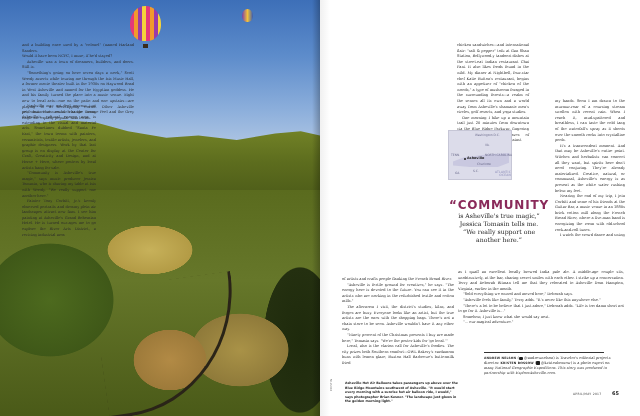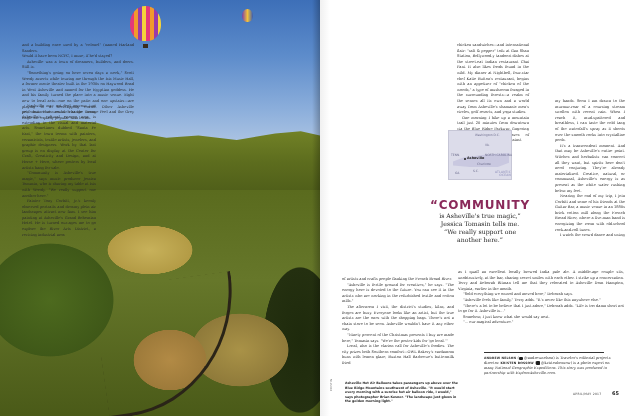--- a/index.html
+++ b/index.html
@@ -75,21 +75,21 @@
     position: absolute; left: 4px; top: 22px; width: 56px; height: 14px;
     background: #c9c8e0; clip-path: polygon(0 60%, 20% 30%, 60% 10%, 100% 0, 100% 70%, 80% 100%, 30% 100%, 0 90%);
   }
   .map .label { position: absolute; font-family: "DejaVu Sans", sans-serif; font-size: 3px; color: #6e6e8e; white-space: nowrap; }
   .map .city-dot { position: absolute; width: 2px; height: 2px; background: #222; border-radius: 50%; }
   .map .city { position: absolute; font-family: "DejaVu Sans", sans-serif; font-size: 3.4px; font-weight: bold; color: #222; white-space: nowrap; }
   .map .ocean { position: absolute; font-family: "DejaVu Sans", sans-serif; font-size: 3px; color: #8a8ab8; letter-spacing: 0.2px; text-align: right; line-height: 3.4px; }
 
   
   .pull {
-    position: absolute; left: 430px; top: 197px; width: 100px; text-align: center;
+    position: absolute; left: 449px; top: 197px; width: 100px; text-align: center;
     background: #fff; padding: 2px 0;
   }
   .pull .head {
     font-family: "DejaVu Sans", sans-serif; font-weight: bold; font-size: 12px; letter-spacing: 0.8px;
     color: #8a2a5a; line-height: 13px;
   }
   .pull .body { font-family: "DejaVu Serif", serif; font-size: 6.2px; line-height: 8px; color: #1e1e1e; }
 
   
   .caption {

